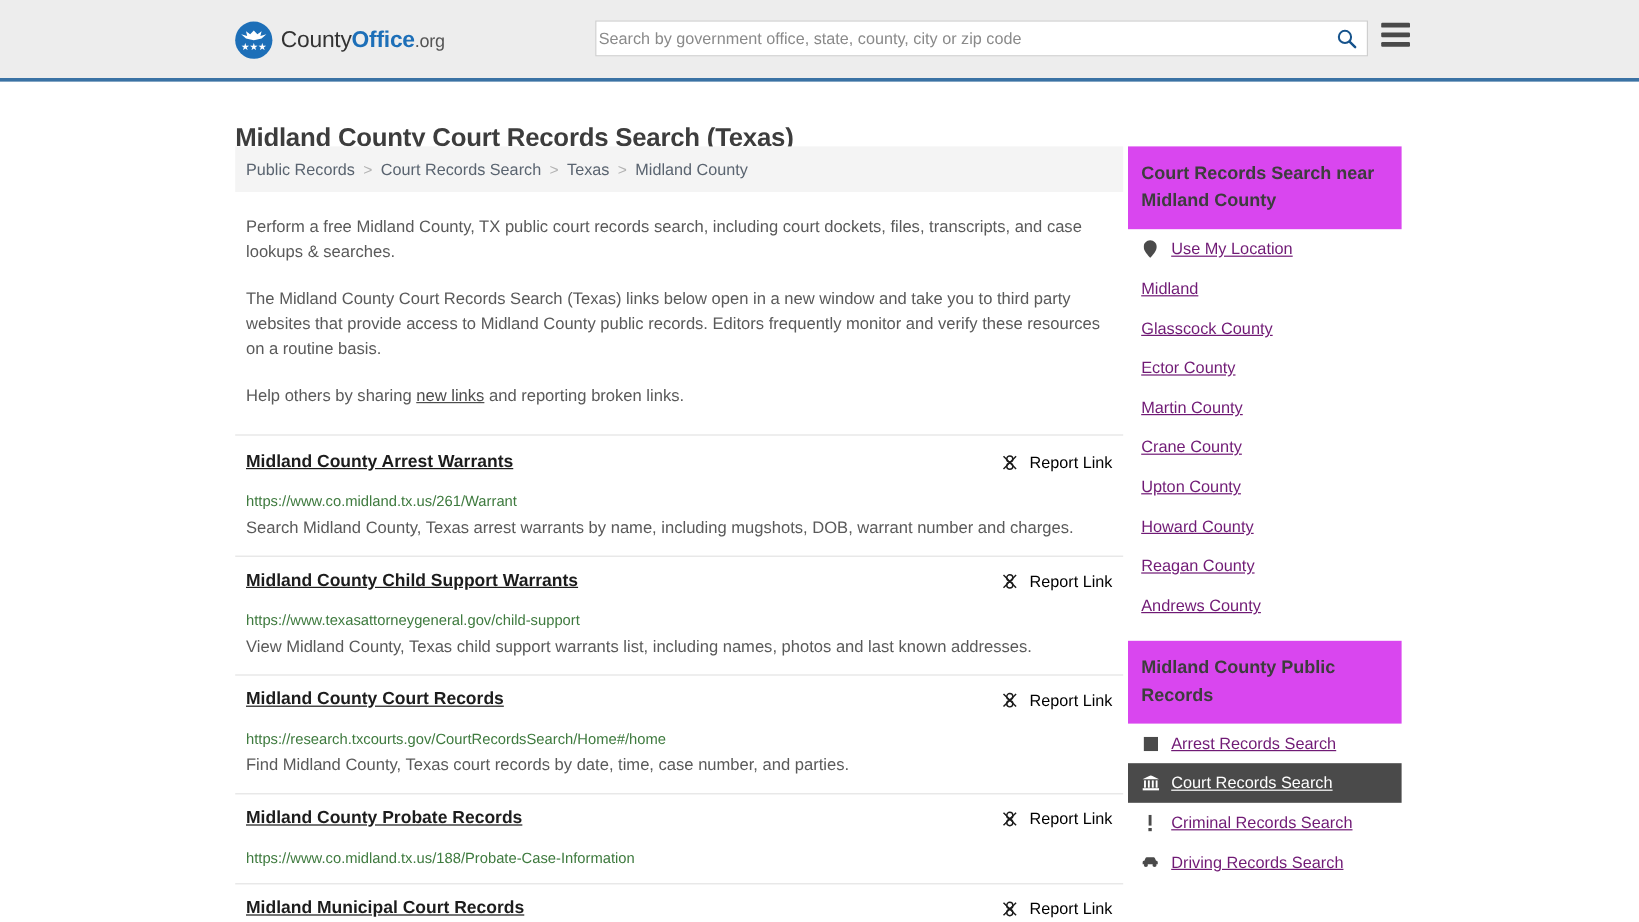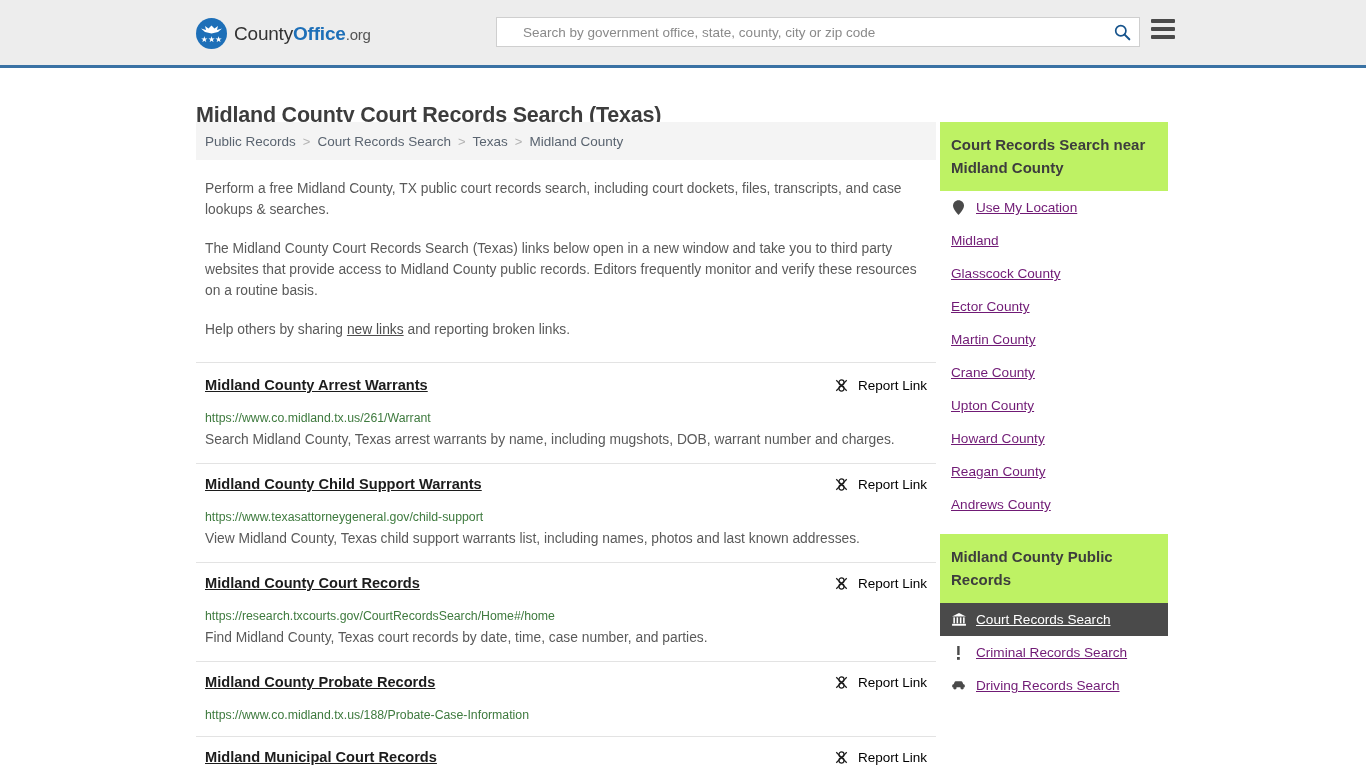--- a/index.html
+++ b/index.html
@@ -68,21 +68,21 @@
     height: 30px;
     background: #ffffff;
     border: 1px solid #cfcfcf;
     display: flex;
     align-items: center;
   }
   .search-input {
     border: 0; outline: 0;
     flex: 1;
     height: 100%;
-    padding: 0 26px;
+    padding: 0 2px;
     font-size: 13.5px;
     color: #777777;
     font-family: "Liberation Sans", sans-serif;
     background: transparent;
   }
   .search-input::placeholder { color: #8a8a8a; }
   .search-btn {
     width: 34px; height: 100%;
     background: transparent;
     border: 0;
@@ -206,21 +206,21 @@
 
   
   .sidebar {
     position: absolute;
     left: 940px;
     top: 54px;
     width: 228px;
   }
   .side-box { margin-bottom: 0px; }
   .side-header {
-    background: #bef264;
+    background: #d946ef;
     padding: 11px 11px 12px 11px;
     font-size: 15px;
     font-weight: bold;
     color: #3d3d3d;
     line-height: 23px;
   }
   .side-list { padding: 0; margin: 0; list-style: none; }
   .side-item {
     display: flex;
     align-items: center;
@@ -426,20 +426,28 @@
           <a>Andrews County</a>
         </li>
       </ul>
     </div>
 
     <div class="gap-16"></div>
 
     <div class="side-box">
       <div class="side-header">Midland County Public Records</div>
       <ul class="side-list">
+        <li class="side-item">
+          <span class="side-ico">
+            <svg width="12" height="12" viewBox="0 0 12 12">
+                <rect x="0" y="0" width="12" height="12" fill="currentColor"></rect>
+              </svg>
+          </span>
+          <a>Arrest Records Search</a>
+        </li>
         <li class="side-item active">
           <span class="side-ico">
             <svg width="14" height="13" viewBox="0 0 16 15">
               <path d="M8 0 L16 4 L0 4 Z" fill="currentColor"></path>
               <rect x="1.5" y="5" width="1.8" height="7" fill="currentColor"></rect>
               <rect x="5.2" y="5" width="1.8" height="7" fill="currentColor"></rect>
               <rect x="9" y="5" width="1.8" height="7" fill="currentColor"></rect>
               <rect x="12.7" y="5" width="1.8" height="7" fill="currentColor"></rect>
               <rect x="0" y="12.5" width="16" height="2.2" fill="currentColor"></rect>
             </svg>

